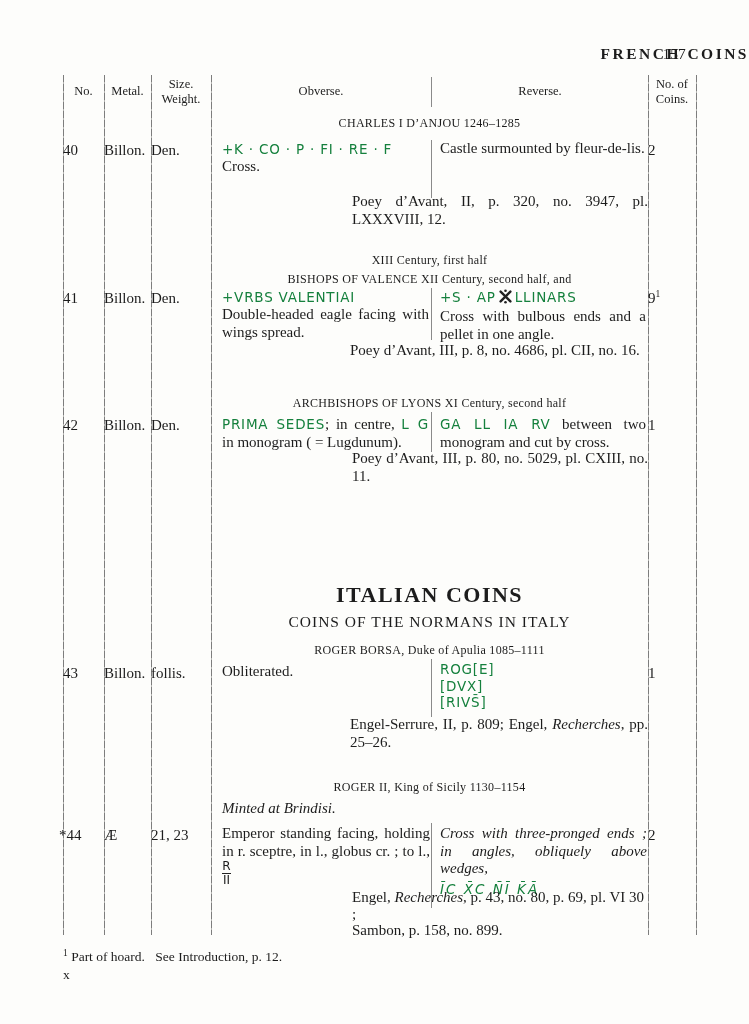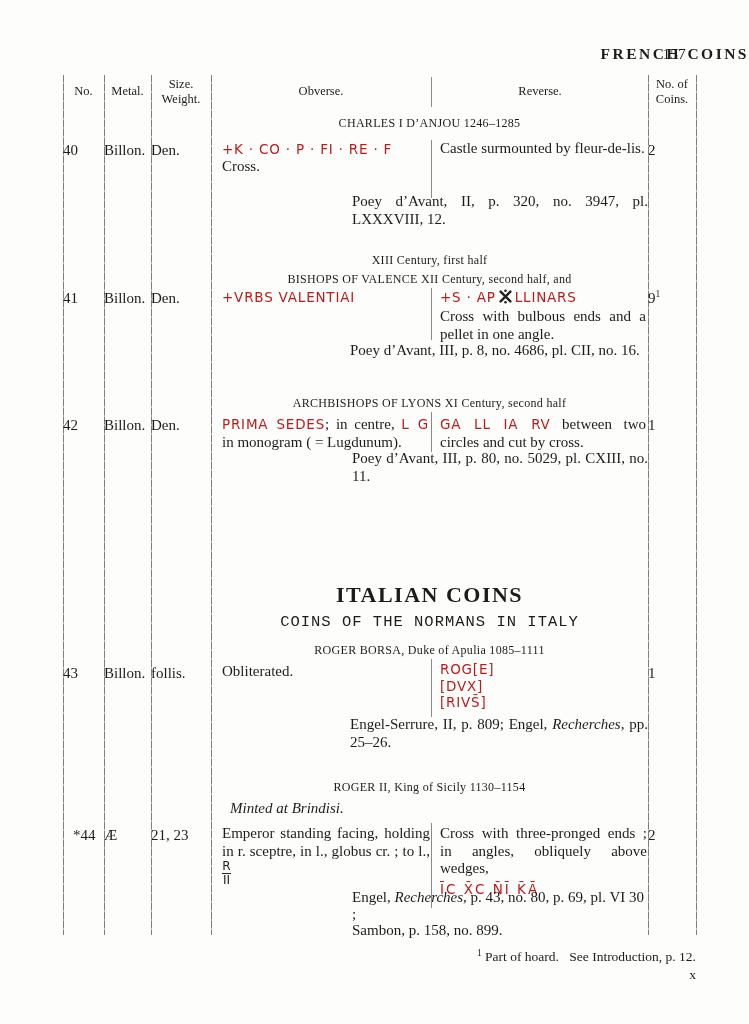--- a/index.html
+++ b/index.html
@@ -13,25 +13,25 @@
   .page-title{left:0;top:45px;width:749px;text-align:right;font-size:15.5px;letter-spacing:2.5px;font-weight:bold;}
   .page-num{left:648px;top:45px;width:52px;text-align:center;font-size:15.5px;}
   
   .vrule{position:absolute;width:1px;background:repeating-linear-gradient(180deg,#7d7d7d 0 7px,#b5b5b2 7px 9px);}
   .divider{position:absolute;left:431px;width:1px;background:#8a8a8a;}
   
   .th{font-size:12.5px;line-height:15px;text-align:center;}
   
   .serif{font-size:15px;line-height:17.5px;}
   .just{text-align:justify;text-justify:inter-word;}
-  .center{text-align:right;}
+  .center{text-align:left;}
   .sec-head{font-size:12px;line-height:18.5px;letter-spacing:.3px;text-align:center;}
   .big-head{font-size:22px;letter-spacing:1.5px;font-weight:bold;text-align:center;}
-  .sub-head{font-size:15.5px;letter-spacing:1px;text-align:center;font-family:Liberation Mono, monospace;}
-  .legend{font-family:"DejaVu Sans", sans-serif;font-size:13.5px;letter-spacing:.8px;line-height:18px;color:#b91c1c;}
+  .sub-head{font-size:15.5px;letter-spacing:1px;text-align:center;}
+  .legend{font-family:"DejaVu Sans", sans-serif;font-size:13.5px;letter-spacing:.8px;line-height:18px;color:#15803d;}
   .ital{font-style:italic;}
   sup{font-size:9.5px;vertical-align:super;line-height:0;}
   .cell{text-align:left;font-size:15px;}
   
   .stack{display:inline-block;vertical-align:-11px;text-align:center;font-family:"DejaVu Sans",sans-serif;font-size:12px;line-height:12px;letter-spacing:0;}
   .stack .bot{display:block;border-top:1.2px solid #222;margin-top:1px;padding:0 1px;}
   .saltire{display:inline-block;vertical-align:-2px;margin:0 2px;}
 </style>
 </head>
 <body>
@@ -85,20 +85,21 @@
 
     <div class="abs sec-head" style="left:211px;top:251px;width:437px;">
       <div>XIII Century, first half</div>
       <div>BISHOPS OF VALENCE XII Century, second half, and</div>
     </div>
     <div class="abs cell" style="left:63px;top:290px;width:41px;">41</div>
     <div class="abs cell" style="left:104px;top:290px;width:47px;">Billon.</div>
     <div class="abs cell" style="left:151px;top:290px;width:60px;">Den.</div>
     <div class="abs" style="left:222px;top:288px;width:207px;">
       <div class="legend">+VRBS VALENTIAI</div>
+      <div class="serif just">Double-headed eagle facing with wings spread.</div>
     </div>
     <div class="abs" style="left:440px;top:288px;width:206px;">
       <div class="legend"><span>+S · AP</span><span class="saltire"><svg width="15" height="15" viewBox="0 0 15 15">
               <g stroke="#222" stroke-width="2.4" stroke-linecap="round">
                 <line x1="2.6" y1="2.6" x2="12.4" y2="12.4"></line>
                 <line x1="12.4" y1="2.6" x2="2.6" y2="12.4"></line>
               </g>
               <circle cx="7.5" cy="1.7" r="1.3" fill="#222"></circle>
               <circle cx="7.5" cy="13.3" r="1.3" fill="#222"></circle>
             </svg></span><span>LLINARS</span></div>
@@ -108,21 +109,21 @@
     <div class="abs cell" style="left:648px;top:290px;width:48px;"><span>9</span><sup>1</sup></div>
 
     <div class="abs sec-head" style="left:211px;top:394px;width:437px;">ARCHBISHOPS OF LYONS XI Century, second half</div>
     <div class="abs cell" style="left:63px;top:417px;width:41px;">42</div>
     <div class="abs cell" style="left:104px;top:417px;width:47px;">Billon.</div>
     <div class="abs cell" style="left:151px;top:417px;width:60px;">Den.</div>
     <div class="abs serif just" style="left:222px;top:415px;width:207px;">
       <span class="legend">PRIMA SEDES</span><span>; in centre, </span><span class="legend">L G</span><span> in monogram ( = Lugdunum).</span>
     </div>
     <div class="abs serif just" style="left:440px;top:415px;width:206px;">
-      <span class="legend">GA LL IA RV</span><span> between two circles and cut by cross.</span>
+      <span class="legend">GA LL IA RV</span><span> between two monogram and cut by cross.</span>
     </div>
     <div class="abs serif just" style="left:352px;top:450px;width:296px;">Poey d’Avant, III, p. 80, no. 5029, pl. CXIII, no. 11.</div>
     <div class="abs cell" style="left:648px;top:417px;width:48px;">1</div>
 
     <div class="abs big-head" style="left:211px;top:582px;width:437px;">ITALIAN COINS</div>
     <div class="abs sub-head" style="left:211px;top:613px;width:437px;">COINS OF THE NORMANS IN ITALY</div>
 
     <div class="abs sec-head" style="left:211px;top:641px;width:437px;">ROGER BORSA, Duke of Apulia 1085–1111</div>
     <div class="abs cell" style="left:63px;top:665px;width:41px;">43</div>
     <div class="abs cell" style="left:104px;top:665px;width:47px;">Billon.</div>
@@ -132,28 +133,28 @@
       <div class="legend" style="line-height:16.5px;">ROG[E]</div>
       <div class="legend" style="line-height:16.5px;">[DVX]</div>
       <div class="legend" style="line-height:16.5px;">[RIVS̄]</div>
     </div>
     <div class="abs serif just" style="left:350px;top:716px;width:298px;">
       <span>Engel-Serrure, II, p. 809; Engel, </span><span class="ital">Recherches</span><span>, pp. 25–26.</span>
     </div>
     <div class="abs cell" style="left:648px;top:665px;width:48px;">1</div>
 
     <div class="abs sec-head" style="left:211px;top:778px;width:437px;">ROGER II, King of Sicily 1130–1154</div>
-    <div class="abs serif ital" style="left:222px;top:800px;width:300px;margin-left:8px;">Minted at Brindisi.</div>
-    <div class="abs cell" style="left:73px;top:827px;width:41px;">*44</div>
+    <div class="abs serif ital" style="left:222px;top:800px;width:300px;">Minted at Brindisi.</div>
+    <div class="abs cell" style="left:59px;top:827px;width:41px;">*44</div>
     <div class="abs cell" style="left:104px;top:827px;width:47px;">Æ</div>
     <div class="abs cell" style="left:151px;top:827px;width:60px;">21, 23</div>
     <div class="abs serif just" style="left:222px;top:825px;width:208px;">
       <span>Emperor standing facing, holding in r. sceptre, in l., globus cr. ; to l., </span><span class="stack"><span>R</span><span class="bot">II</span></span>
     </div>
-    <div class="abs" style="left:440px;top:825px;width:207px;">
+    <div class="abs" style="left:440px;top:825px;width:207px;font-style:italic;">
       <div class="serif just">Cross with three-pronged ends ; in angles, obliquely above wedges,</div>
       <div class="legend" style="margin-top:2px;letter-spacing:2px;">ĪC X̄C N̄Ī K̄Ā</div>
     </div>
     <div class="abs serif" style="left:352px;top:889px;width:298px;line-height:16.5px;">
       <div><span>Engel, </span><span class="ital">Recherches</span><span>, p. 43, no. 80, p. 69, pl. VI 30 ;</span></div>
       <div><span>Sambon, p. 158, no. 899.</span><span class="ital"></span><span></span></div>
     </div>
     <div class="abs cell" style="left:648px;top:827px;width:48px;">2</div>
   </div>
 

